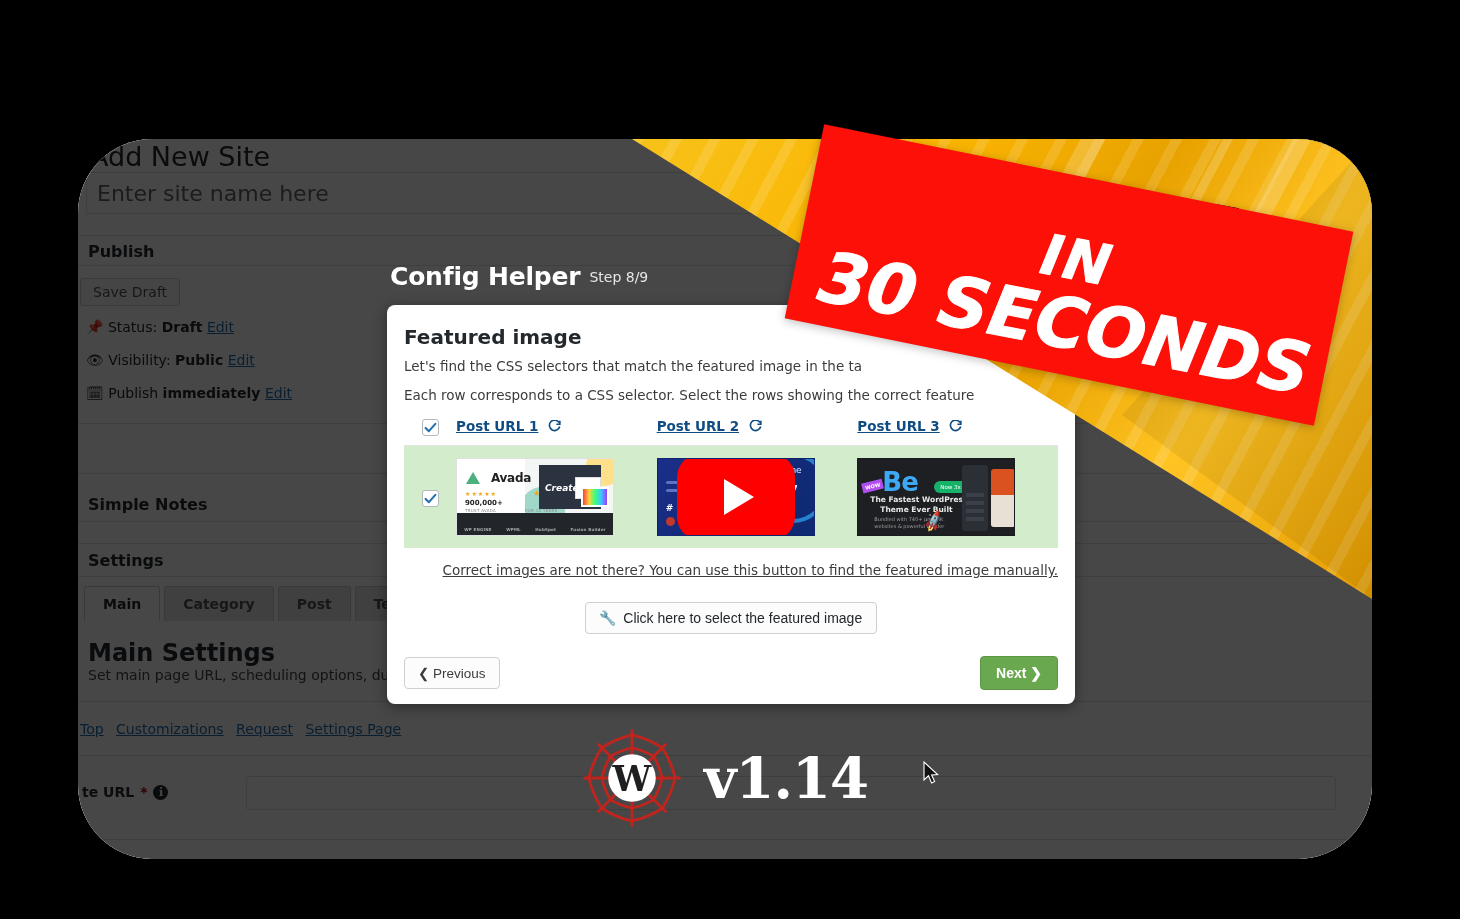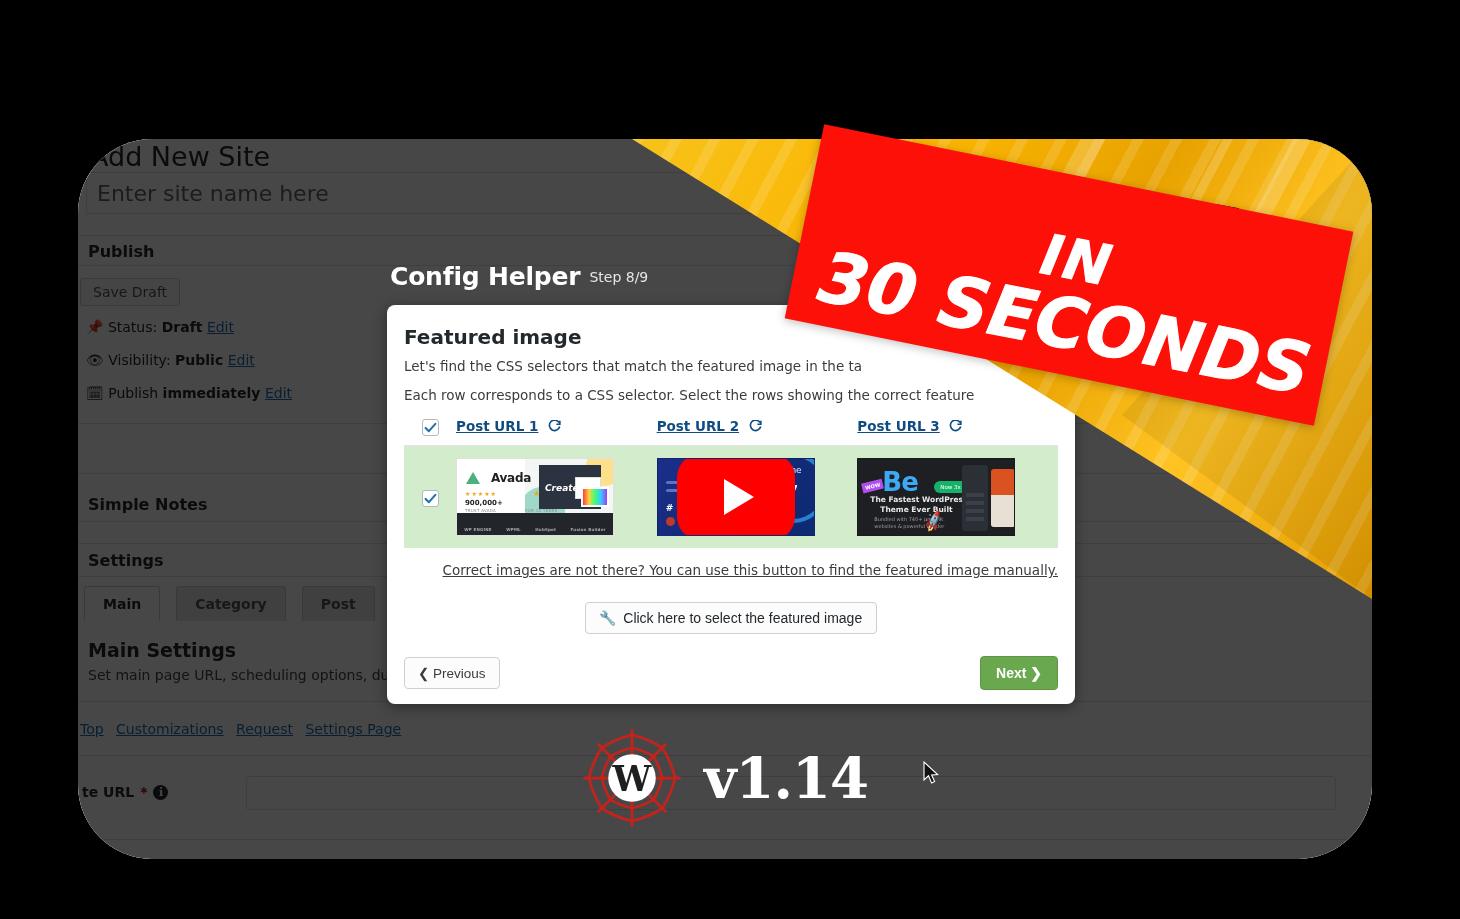--- a/index.html
+++ b/index.html
@@ -50,29 +50,29 @@
     position: absolute; left: 2px; top: 139px;
     padding: 5px 12px; font-size: 14px; color: #555;
     background: #f7f7f7; border: 1px solid #ccc; border-radius: 3px;
   }
   .pub-row {
     position: absolute; font-size: 14px; color: #23282d; white-space: nowrap;
   }
   .pub-row b { font-weight: 700; }
   .pub-row a, .link { color: #2271b1; text-decoration: underline; }
 
-  .tabs { position: absolute; left: 6px; top: 447px; display: flex; gap: 16px; }
+  .tabs { position: absolute; left: 6px; top: 447px; display: flex; gap: 4px; }
   .tab {
     padding: 9px 18px; font-size: 14px; font-weight: 700;
     background: #e5e5e5; color: #555; border: 1px solid #ccc; border-bottom: none;
     border-radius: 3px 3px 0 0;
   }
   .tab.active { background: #fff; color: #23282d; border-color: #ccc; }
 
-  .sec-title { position: absolute; left: 10px; top: 500px; font-size: 19px; font-weight: 700; }
+  .sec-title { position: absolute; left: 10px; top: 500px; font-size: 24px; font-weight: 700; }
   .sec-sub   { position: absolute; left: 10px; top: 528px; font-size: 14px; color: #444; white-space: nowrap; }
 
   .footlinks { position: absolute; left: 2px; top: 582px; font-size: 14px; white-space: nowrap; }
   .footlinks a { margin-right: 8px; }
 
   .field-label {
     position: absolute; left: 4px; top: 645px; font-size: 14px; font-weight: 700;
     white-space: nowrap; display: flex; align-items: center; gap: 6px;
   }
   .req { color: #a00; }

